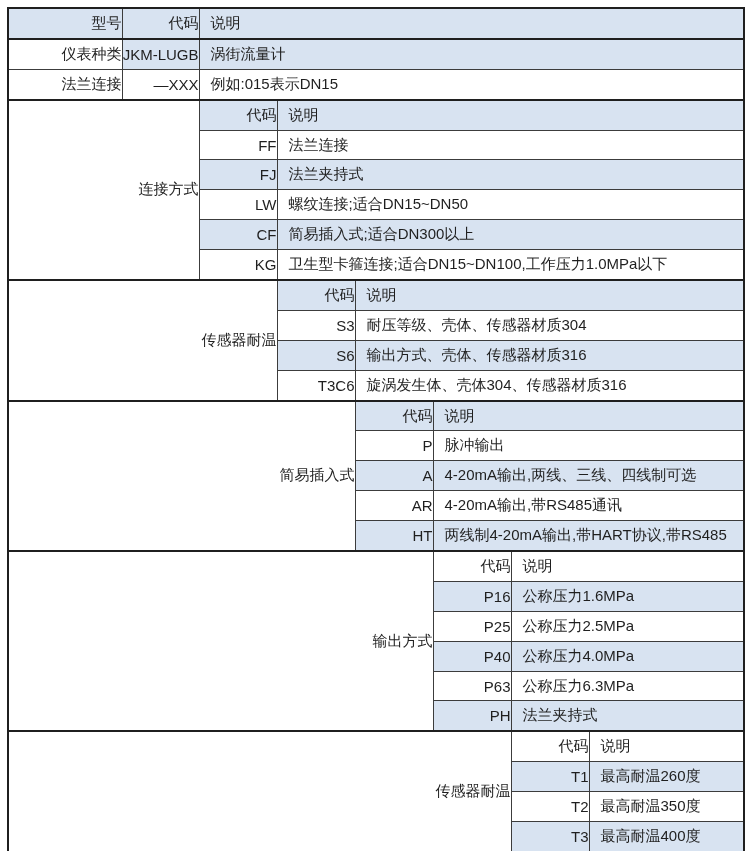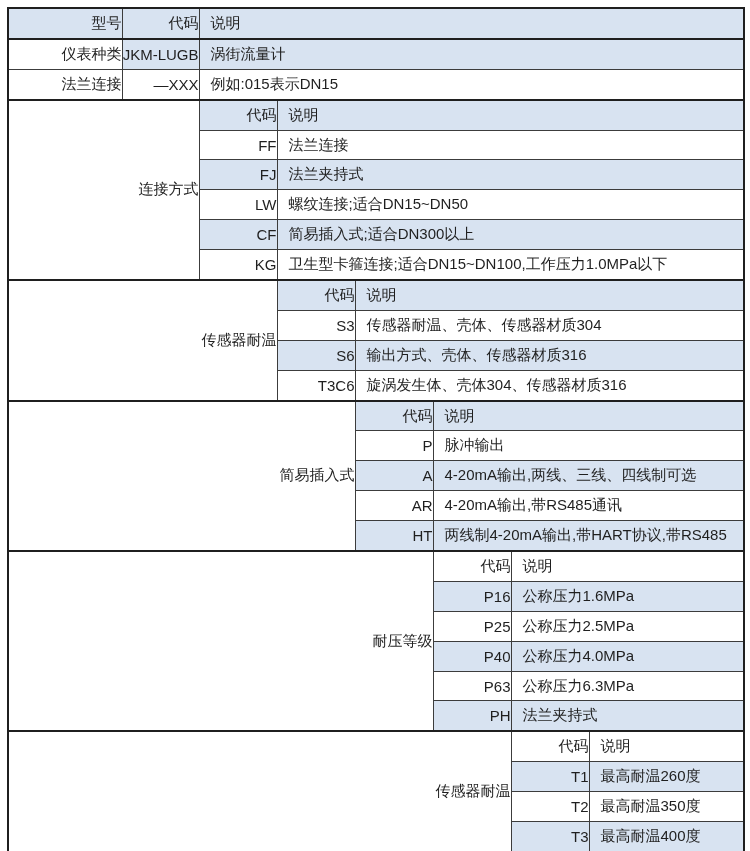--- a/index.html
+++ b/index.html
@@ -91,21 +91,21 @@
     <td class="d" colspan="5">卫生型卡箍连接;适合DN15~DN100,工作压力1.0MPa以下</td>
   </tr>
 
   <tr class="sec-start">
     <td class="c" rowspan="4" colspan="3">传感器耐温</td>
     <td class="c blue">代码</td>
     <td class="d blue" colspan="4">说明</td>
   </tr>
   <tr>
     <td class="c">S3</td>
-    <td class="d" colspan="4">传感器耐温、壳体、传感器材质304</td>
+    <td class="d" colspan="4">耐压等级、壳体、传感器材质304</td>
   </tr>
   <tr>
     <td class="c blue">S6</td>
     <td class="d blue" colspan="4">输出方式、壳体、传感器材质316</td>
   </tr>
   <tr>
     <td class="c">T3C6</td>
     <td class="d" colspan="4">旋涡发生体、壳体304、传感器材质316</td>
   </tr>
 
@@ -125,21 +125,21 @@
   <tr>
     <td class="c">AR</td>
     <td class="d" colspan="3">4-20mA输出,带RS485通讯</td>
   </tr>
   <tr>
     <td class="c blue">HT</td>
     <td class="d blue" colspan="3">两线制4-20mA输出,带HART协议,带RS485</td>
   </tr>
 
   <tr class="sec-start">
-    <td class="c" rowspan="6" colspan="5">耐压等级</td>
+    <td class="c" rowspan="6" colspan="5">输出方式</td>
     <td class="c">代码</td>
     <td class="d" colspan="2">说明</td>
   </tr>
   <tr>
     <td class="c blue">P16</td>
     <td class="d blue" colspan="2">公称压力1.6MPa</td>
   </tr>
   <tr>
     <td class="c">P25</td>
     <td class="d" colspan="2">公称压力2.5MPa</td>

